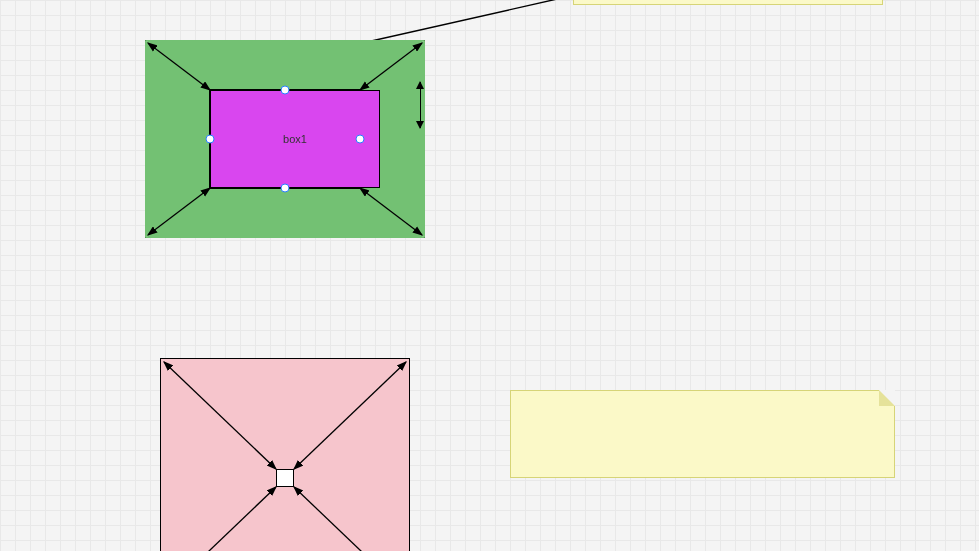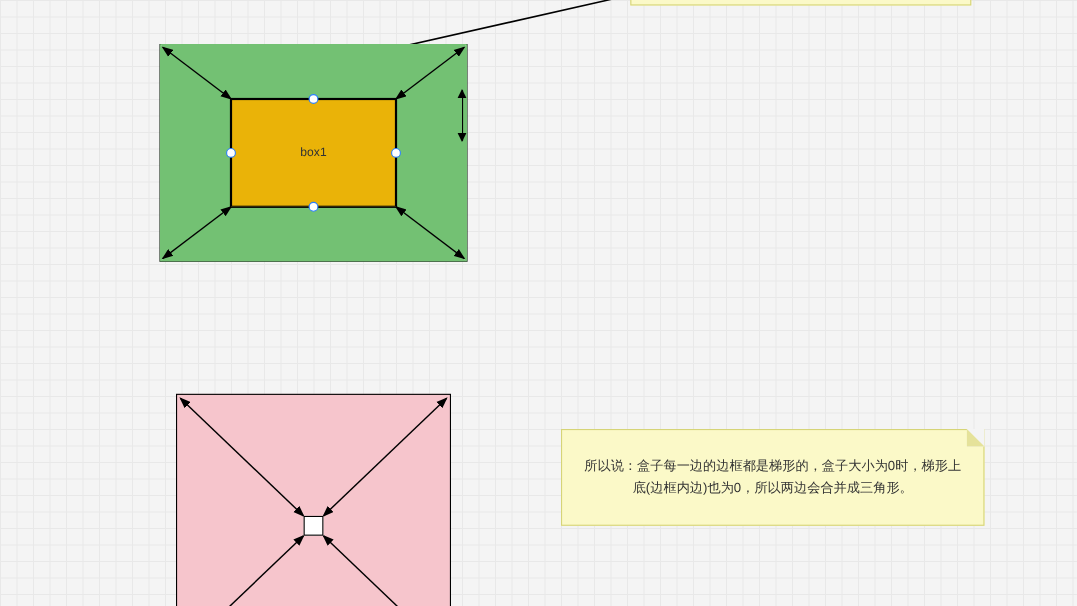--- a/index.html
+++ b/index.html
@@ -84,22 +84,22 @@
   }
   .g-right {
     right: 0; top: 0; width: 65px; height: 100%;
     background: #73c173;
     border-left: 1px solid #000;
     clip-path: polygon(100% 0, 100% 100%, 0 calc(100% - 50px), 0 50px);
   }
   .box1-inner {
     position: absolute;
     left: 65px; top: 50px;
-    width: 150px; height: 98px;
-    background: #eab308;
+    width: 170px; height: 98px;
+    background: #d946ef;
     border: 1px solid #000;
     display: flex;
     align-items: center;
     justify-content: center;
     font-size: 11px;
     color: #333;
   }
   .diag-lines { position: absolute; inset: 0; pointer-events: none; }
 
   .dim-arrow {
@@ -223,14 +223,13 @@
     <line x1="4" y1="4" x2="116" y2="111" stroke="#000" stroke-width="1.3" marker-start="url(#b1)" marker-end="url(#b2)"></line>
     <line x1="246" y1="4" x2="134" y2="111" stroke="#000" stroke-width="1.3" marker-start="url(#b1)" marker-end="url(#b2)"></line>
     <line x1="4" y1="236" x2="116" y2="129" stroke="#000" stroke-width="1.3" marker-start="url(#b1)" marker-end="url(#b2)"></line>
     <line x1="246" y1="236" x2="134" y2="129" stroke="#000" stroke-width="1.3" marker-start="url(#b1)" marker-end="url(#b2)"></line>
   </svg>
   <div class="box2-center"></div>
 </div>
 
 <div class="note-bottom">
   <div class="fold"></div>
-  <span>所以说：盒子每一边的边框都是梯形的，盒子大小为0时，梯形上底(边框内边)也为0，所以两边会合并成三角形。</span>
 </div>
 
 </body></html>

